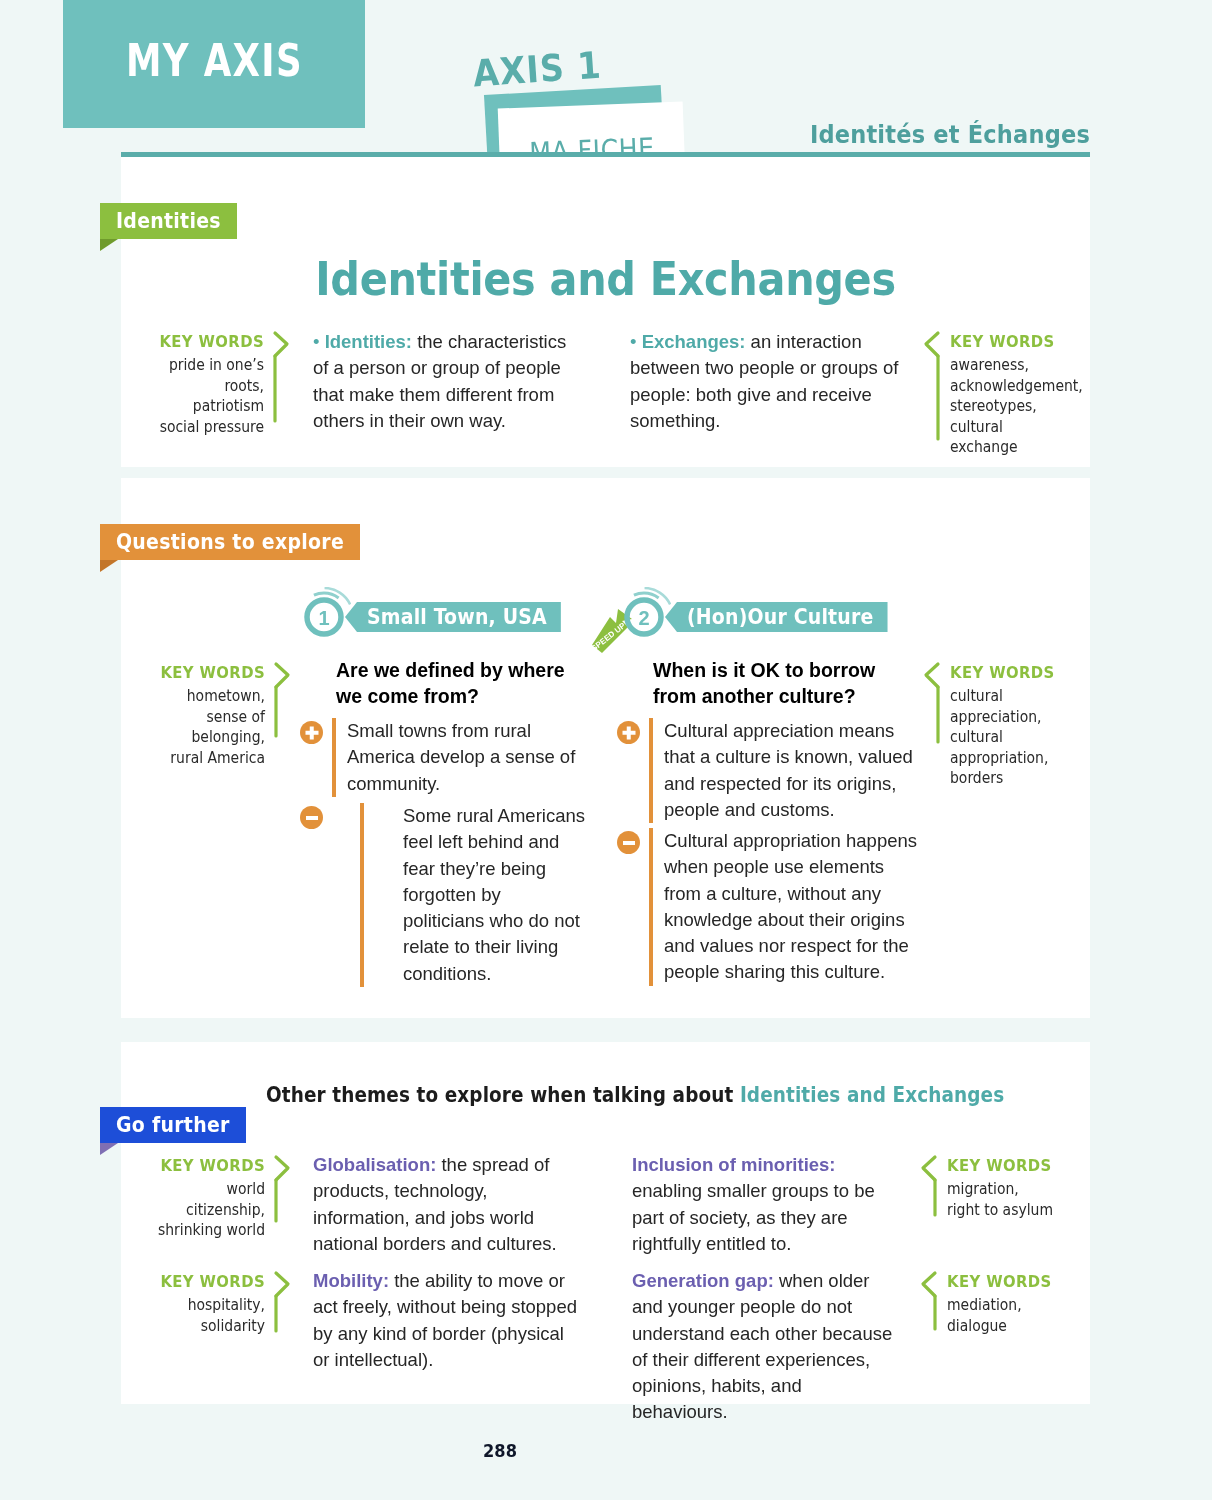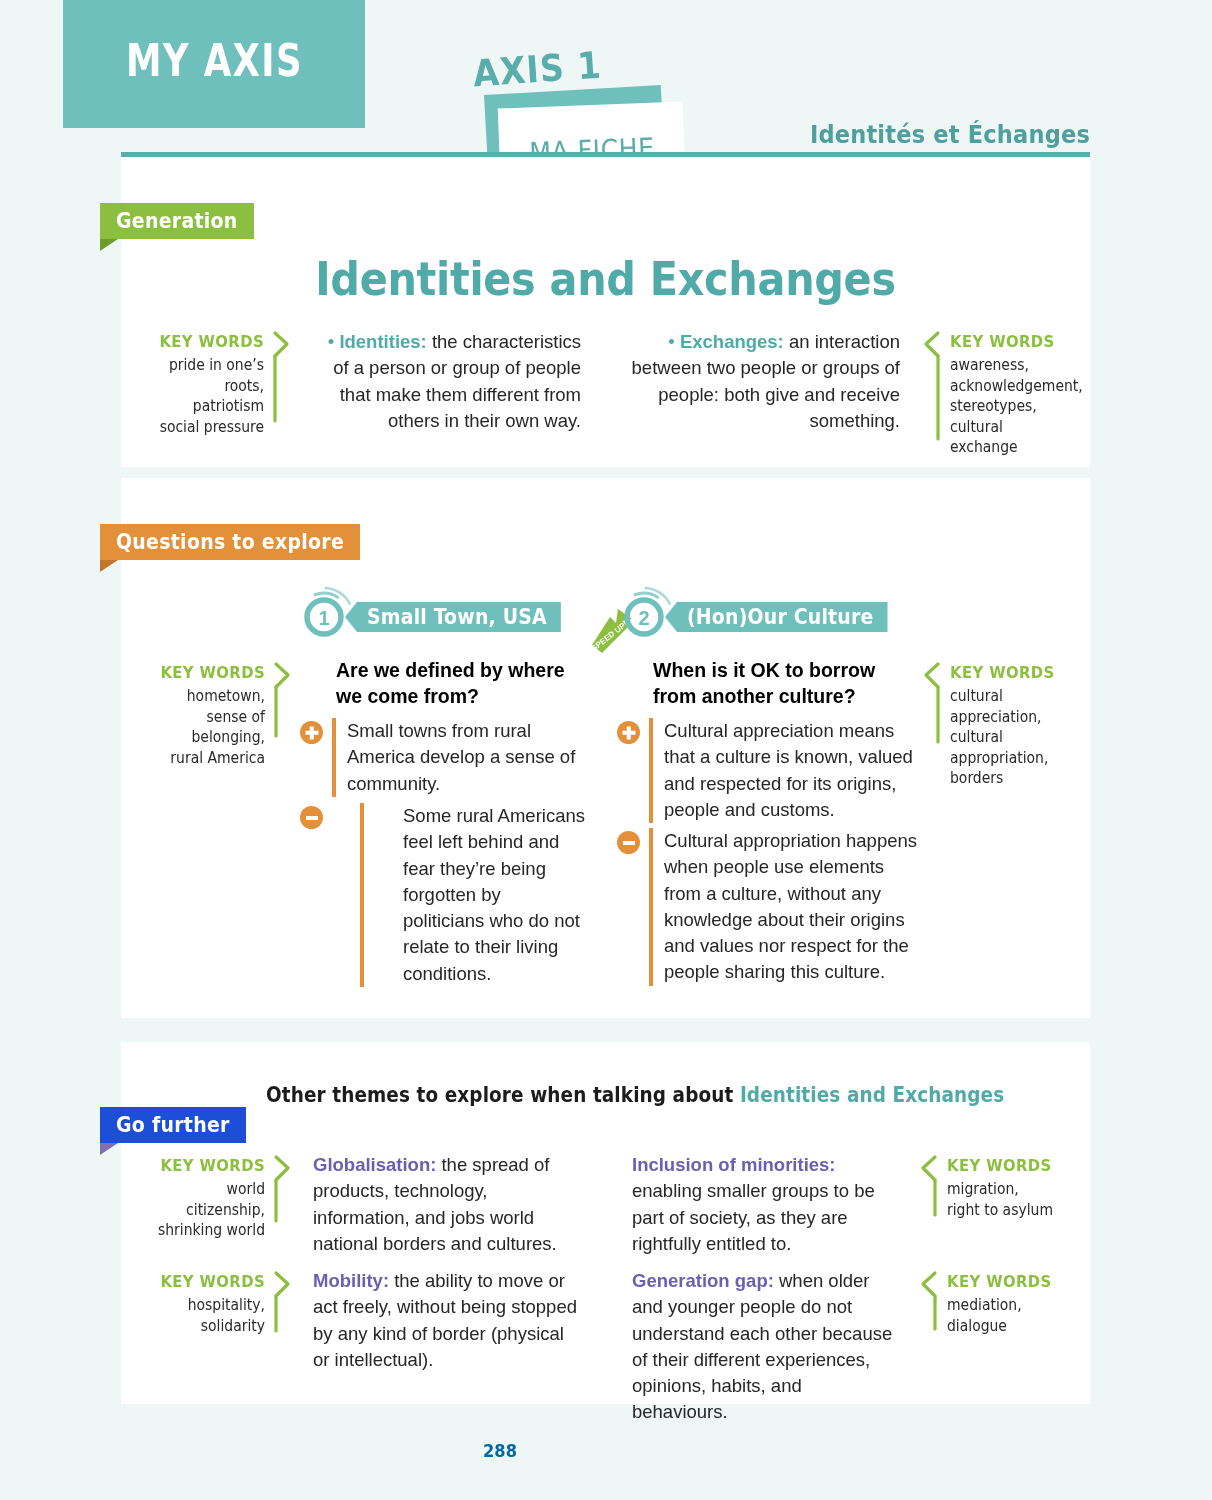--- a/index.html
+++ b/index.html
@@ -177,21 +177,20 @@
   .kw-brace svg { position: absolute; left: 0; top: 0; overflow: visible; }
   .kw-right .kw-brace { margin-left: 9px; }
   .kw-left  .kw-brace { margin-right: 9px; }
 
   
   .def {
     position: absolute;
     font-size: 18.5px;
     line-height: 1.42;
     color: #262626;
-    text-align: right;
   }
   .def .lead { color: #4faaa8; font-weight: bold; }
   .def .bullet { color: #4faaa8; }
 
   
   .qbadge { position: absolute; width: 60px; height: 60px; }
   .qbanner {
     position: absolute;
     height: 30px;
     background: #6fc0bd;
@@ -264,21 +263,21 @@
   .theme .lead { color: #6b5fb0; font-weight: bold; }
 
   
   .pagenum {
     position: absolute;
     left: 0; top: 1440px;
     width: 1000px;
     text-align: center;
     font-size: 18px;
     font-weight: bold;
-    color: #0369a1;
+    color: #0f172a;
     font-family: "DejaVu Sans Condensed", "Liberation Sans Narrow", "Liberation Sans", sans-serif;
   }
 </style>
 </head>
 <body>
 
 <div class="page">
 
   <div class="hdr-myaxis">
     <span class="hdr-myaxis-txt">MY AXIS</span>
@@ -290,21 +289,21 @@
   <div class="tab-white">
     <span class="tab-white-txt">MA FICHE</span>
   </div>
 
   <div class="hdr-theme">Identités et Échanges</div>
   <div class="hdr-rule"></div>
 
   <div class="card card-defs"></div>
 
   <div class="ribbon ribbon-green">
-    <span>Generation</span>
+    <span>Identities</span>
   </div>
 
   <div class="big-title">Identities and Exchanges</div>
 
   <div class="kw kw-right" style="left:140px; top:331px; width:150px;">
     <div class="kw-text" style="width:133px;">
       <span class="kw-title">KEY WORDS</span>
       <span class="kw-words" style="white-space:pre-line;">pride in one’s roots,
 patriotism
 social pressure</span>

